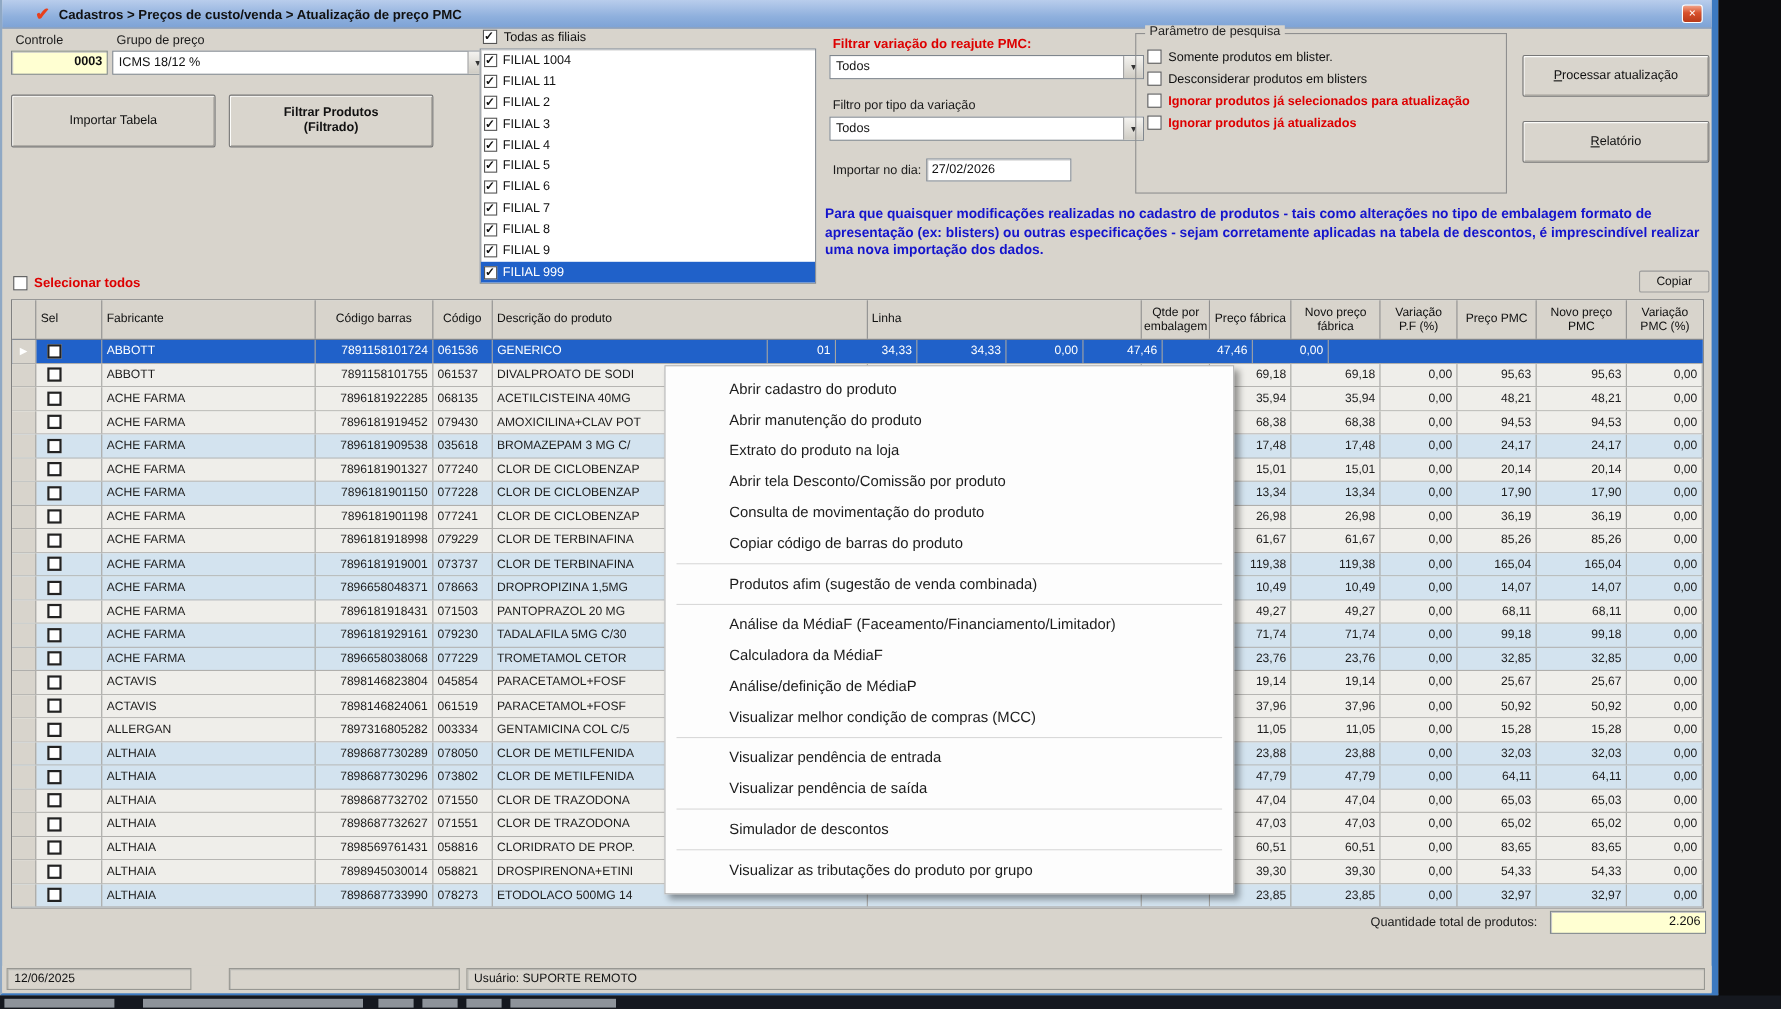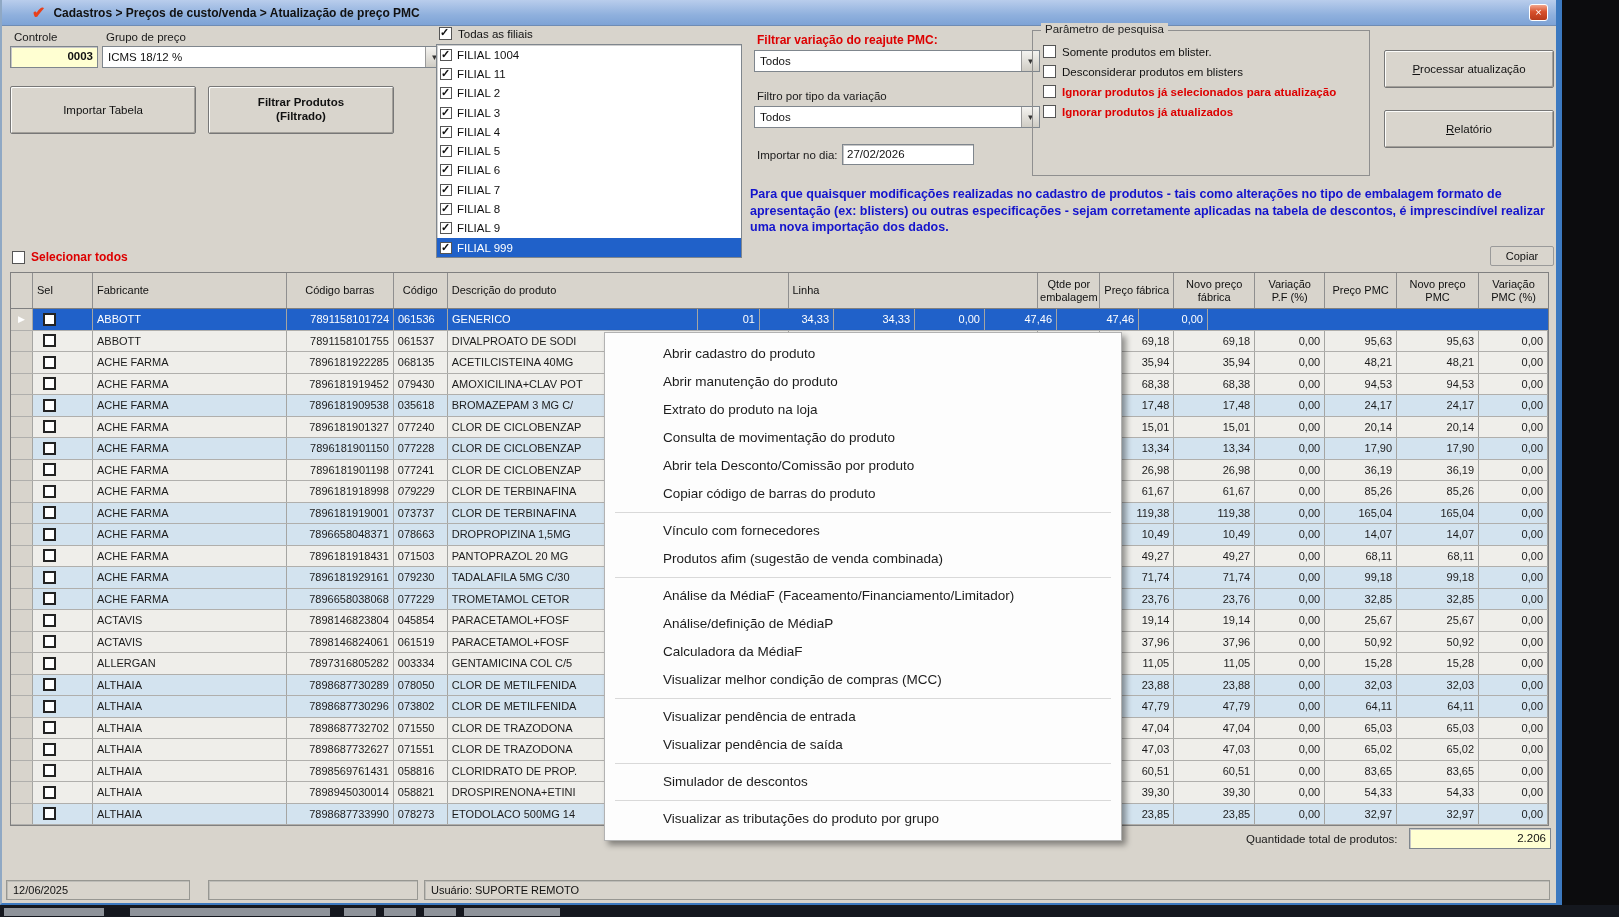--- a/index.html
+++ b/index.html
@@ -673,39 +673,38 @@
           <div class="tcell right" style="width: 82px;">32,97</div>
           <div class="tcell right" style="width: 69px;">0,00</div>
         </div>
       </div>
   </div>
 
   <div class="lbl" style="left:1244px;top:833px;">Quantidade total de produtos:</div>
   <div class="field yellow" style="left:1407px;top:828px;width:142px;height:21px;text-align:right;">2.206</div>
 
   <div class="statusbar">
-    <div class="scell" style="left:4px;width:184px;">12/06/2025</div>
+    <div class="scell" style="left:4px;width:168px;">12/06/2025</div>
     <div class="scell" style="left:206px;width:210px;"></div>
     <div class="scell" style="left:422px;width:1126px;">Usuário: SUPORTE REMOTO</div>
   </div>
 
   <div class="ctx" id="ctx">
       <div class="ctx-item">Abrir cadastro do produto</div>
       <div class="ctx-item">Abrir manutenção do produto</div>
       <div class="ctx-item">Extrato do produto na loja</div>
+      <div class="ctx-item">Abrir tela Desconto/Comissão por produto</div>
       <div class="ctx-item">Consulta de movimentação do produto</div>
-      <div class="ctx-item">Abrir tela Desconto/Comissão por produto</div>
       <div class="ctx-item">Copiar código de barras do produto</div>
       <div class="ctx-sep"></div>
-      <div class="ctx-item">Vínculo com fornecedores</div>
       <div class="ctx-item">Produtos afim (sugestão de venda combinada)</div>
       <div class="ctx-sep"></div>
       <div class="ctx-item">Análise da MédiaF (Faceamento/Financiamento/Limitador)</div>
+      <div class="ctx-item">Calculadora da MédiaF</div>
       <div class="ctx-item">Análise/definição de MédiaP</div>
-      <div class="ctx-item">Calculadora da MédiaF</div>
       <div class="ctx-item">Visualizar melhor condição de compras (MCC)</div>
       <div class="ctx-sep"></div>
       <div class="ctx-item">Visualizar pendência de entrada</div>
       <div class="ctx-item">Visualizar pendência de saída</div>
       <div class="ctx-sep"></div>
       <div class="ctx-item">Simulador de descontos</div>
       <div class="ctx-sep"></div>
       <div class="ctx-item">Visualizar as tributações do produto por grupo</div>
     </div>
 

